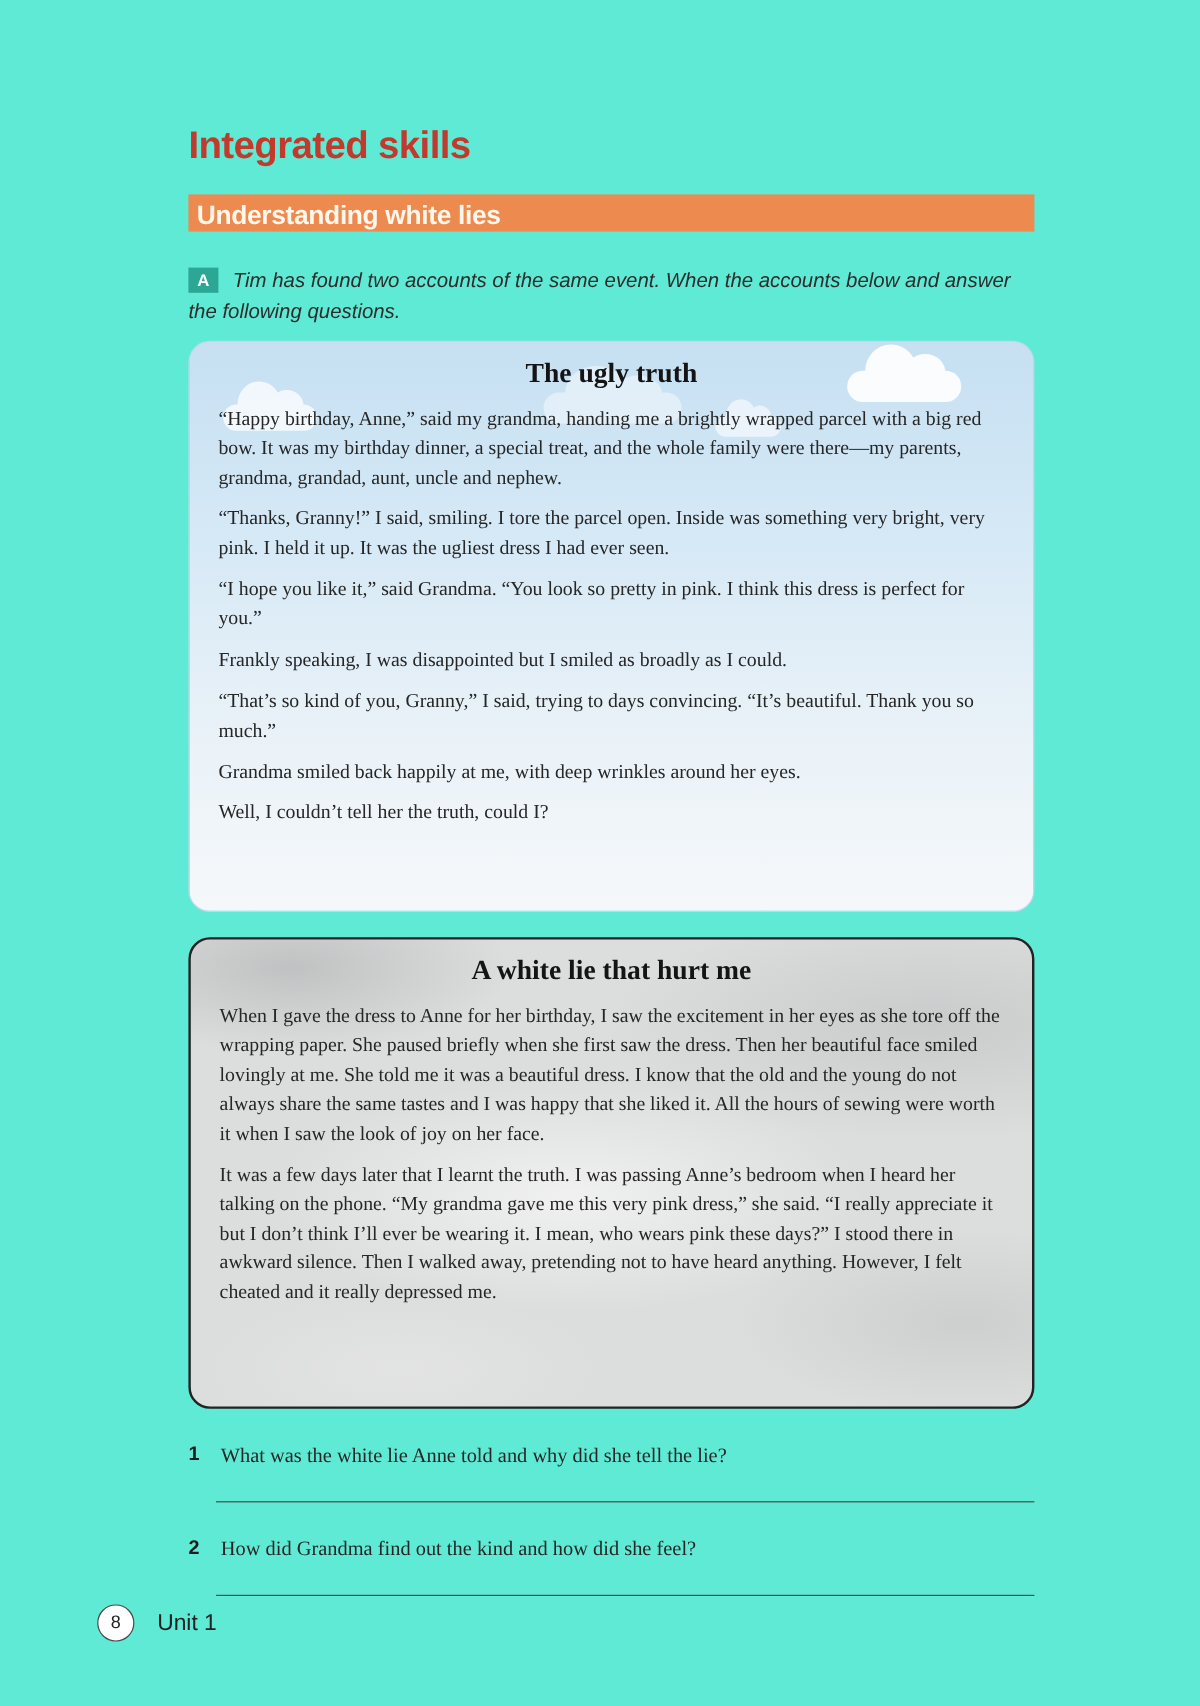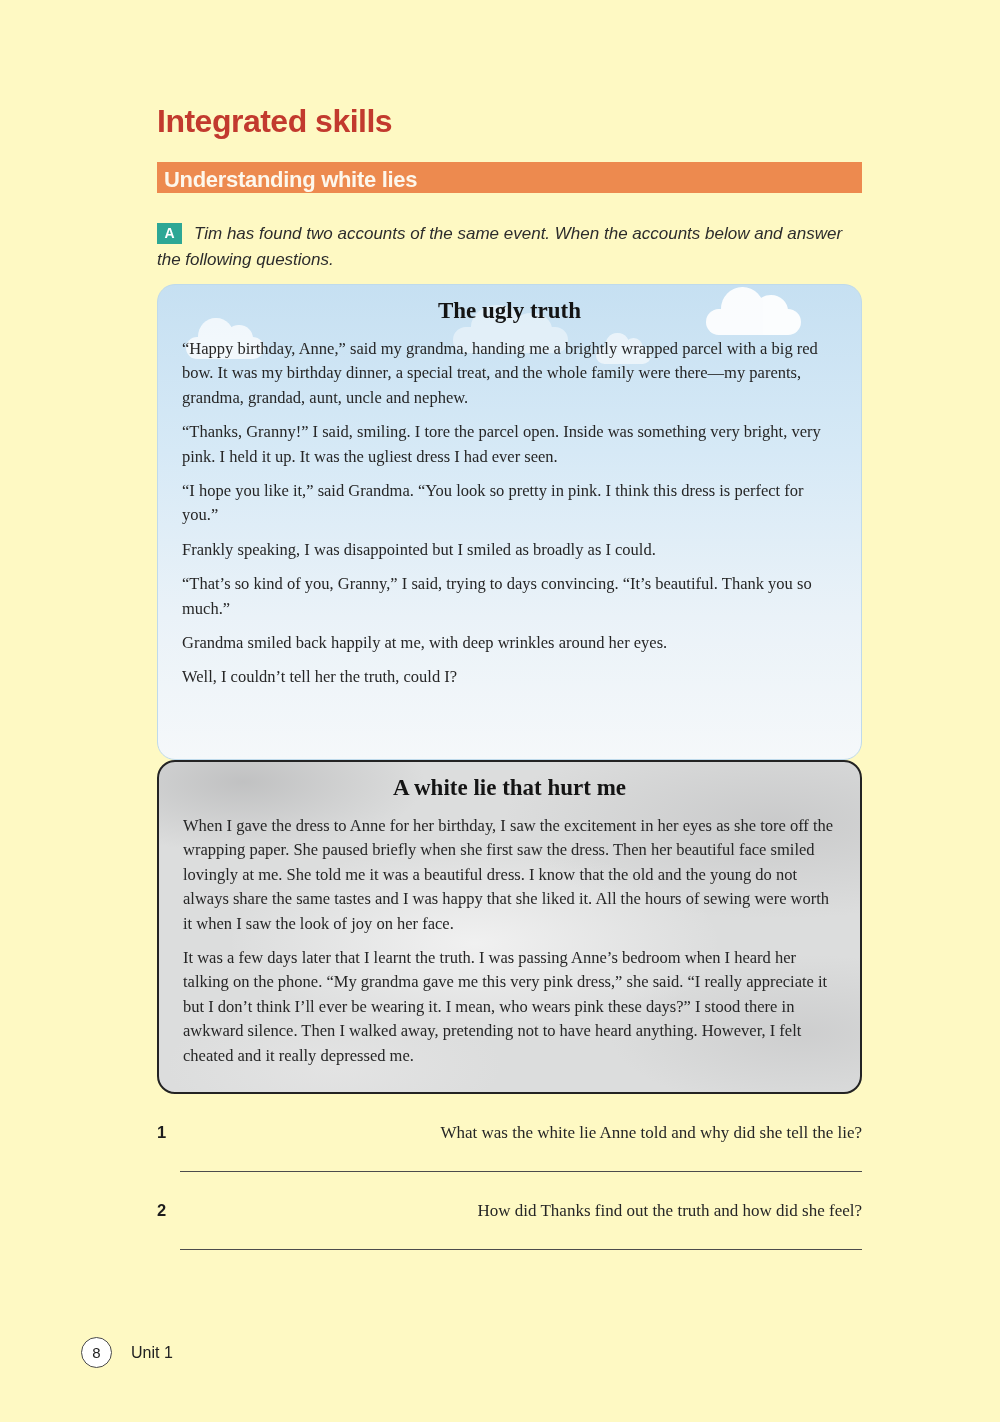--- a/index.html
+++ b/index.html
@@ -1,20 +1,20 @@
 <!DOCTYPE html>
 <html><head>
 <meta charset="utf-8">
 <style>
   * { margin:0; padding:0; box-sizing:border-box; }
   html,body { background:#ffffff; }
   .page {
     position:relative;
     width:1000px; height:1422px;
-    background:#fef9c3;
+    background:#5eead4;
     overflow:hidden;
     font-family:"Liberation Serif", serif;
     color:#262626;
   }
   .content {
     position:absolute; left:157px; top:0; width:705px;
   }
 
   
   .page-title {
@@ -88,21 +88,22 @@
   .card p:last-child { margin-bottom:0; }
 
   .card-sky {
     margin-top:11px;
     height:476px;
     border:1px solid #bfdaeb;
     border-radius:18px;
     background:linear-gradient(180deg,#c6e0f2 0%,#d6e9f6 35%,#eaf2f8 70%,#f5f8fa 100%);
   }
   .card-marble {
-    height:334px;
+    margin-top:21px;
+    height:393px;
     border:2px solid #232323;
     border-radius:18px;
     background:
       radial-gradient(ellipse 280px 110px at 12% 6%, rgba(148,148,150,.38), transparent 65%),
       radial-gradient(ellipse 420px 150px at 88% 18%, rgba(160,160,162,.30), transparent 65%),
       radial-gradient(ellipse 380px 150px at 45% 55%, rgba(244,244,244,.85), transparent 65%),
       radial-gradient(ellipse 300px 120px at 92% 82%, rgba(168,168,170,.28), transparent 65%),
       radial-gradient(ellipse 260px 100px at 25% 92%, rgba(230,230,230,.7), transparent 65%),
       #dcdddd;
   }
@@ -138,21 +139,20 @@
     font-size:16.5px;
     line-height:25px;
     color:#1d1d1d;
   }
   .question .qtext {
     display:block;
     margin-left:27px;
     font-size:17px;
     line-height:25px;
     color:#262626;
-    text-align:right;
   }
   .answer-line {
     margin:26px 0 0 23px;
     height:0;
     border-bottom:1.5px solid #4c4c4c;
   }
 
   
   .footer {
     position:absolute;
@@ -164,21 +164,21 @@
     width:31px; height:31px;
     border:1.5px solid #4a4a4a;
     border-radius:50%;
     background:#ffffff;
     display:flex; align-items:center; justify-content:center;
     font-size:15px;
     color:#222222;
   }
   .unit-label {
     margin-left:19px;
-    font-size:16px;
+    font-size:19px;
     color:#222222;
   }
 </style>
 </head>
 <body>
 
 <div class="page">
   <div class="content">
 
     <h1 class="page-title">Integrated skills</h1>
@@ -214,21 +214,21 @@
     </section>
 
     <ol class="questions">
       <li class="question">
         <span class="qnum">1</span>
         <span class="qtext">What was the white lie Anne told and why did she tell the lie?</span>
         <div class="answer-line"></div>
       </li>
       <li class="question">
         <span class="qnum">2</span>
-        <span class="qtext">How did Thanks find out the truth and how did she feel?</span>
+        <span class="qtext">How did Grandma find out the kind and how did she feel?</span>
         <div class="answer-line"></div>
       </li>
     </ol>
 
   </div>
 
   <div class="footer">
     <div class="page-badge">8</div>
     <span class="unit-label">Unit 1</span>
   </div>

